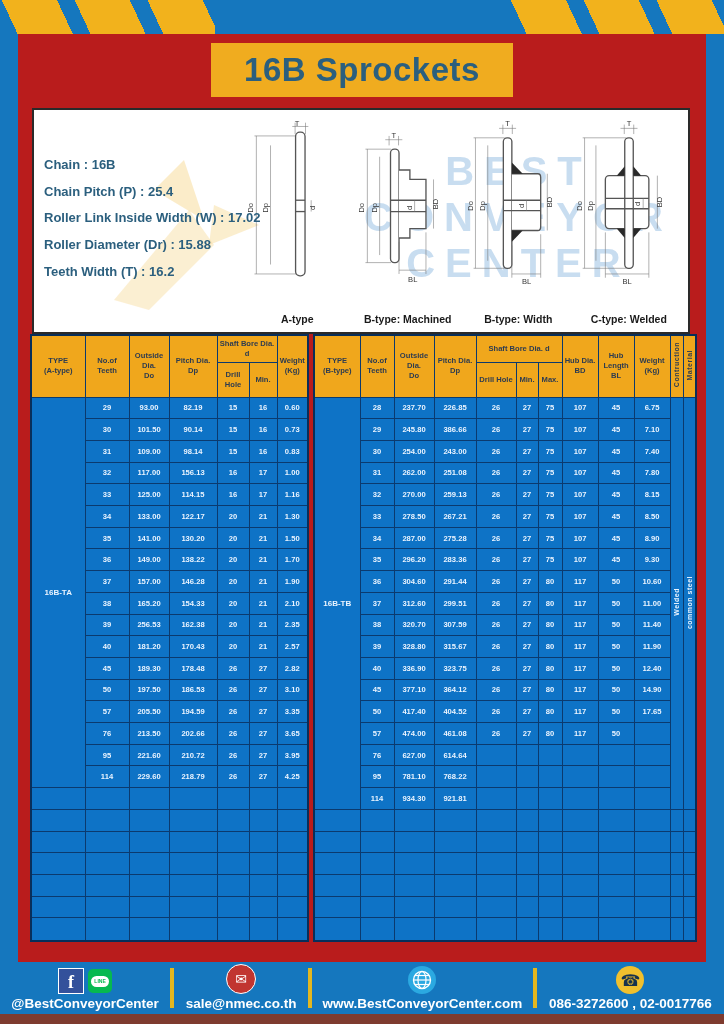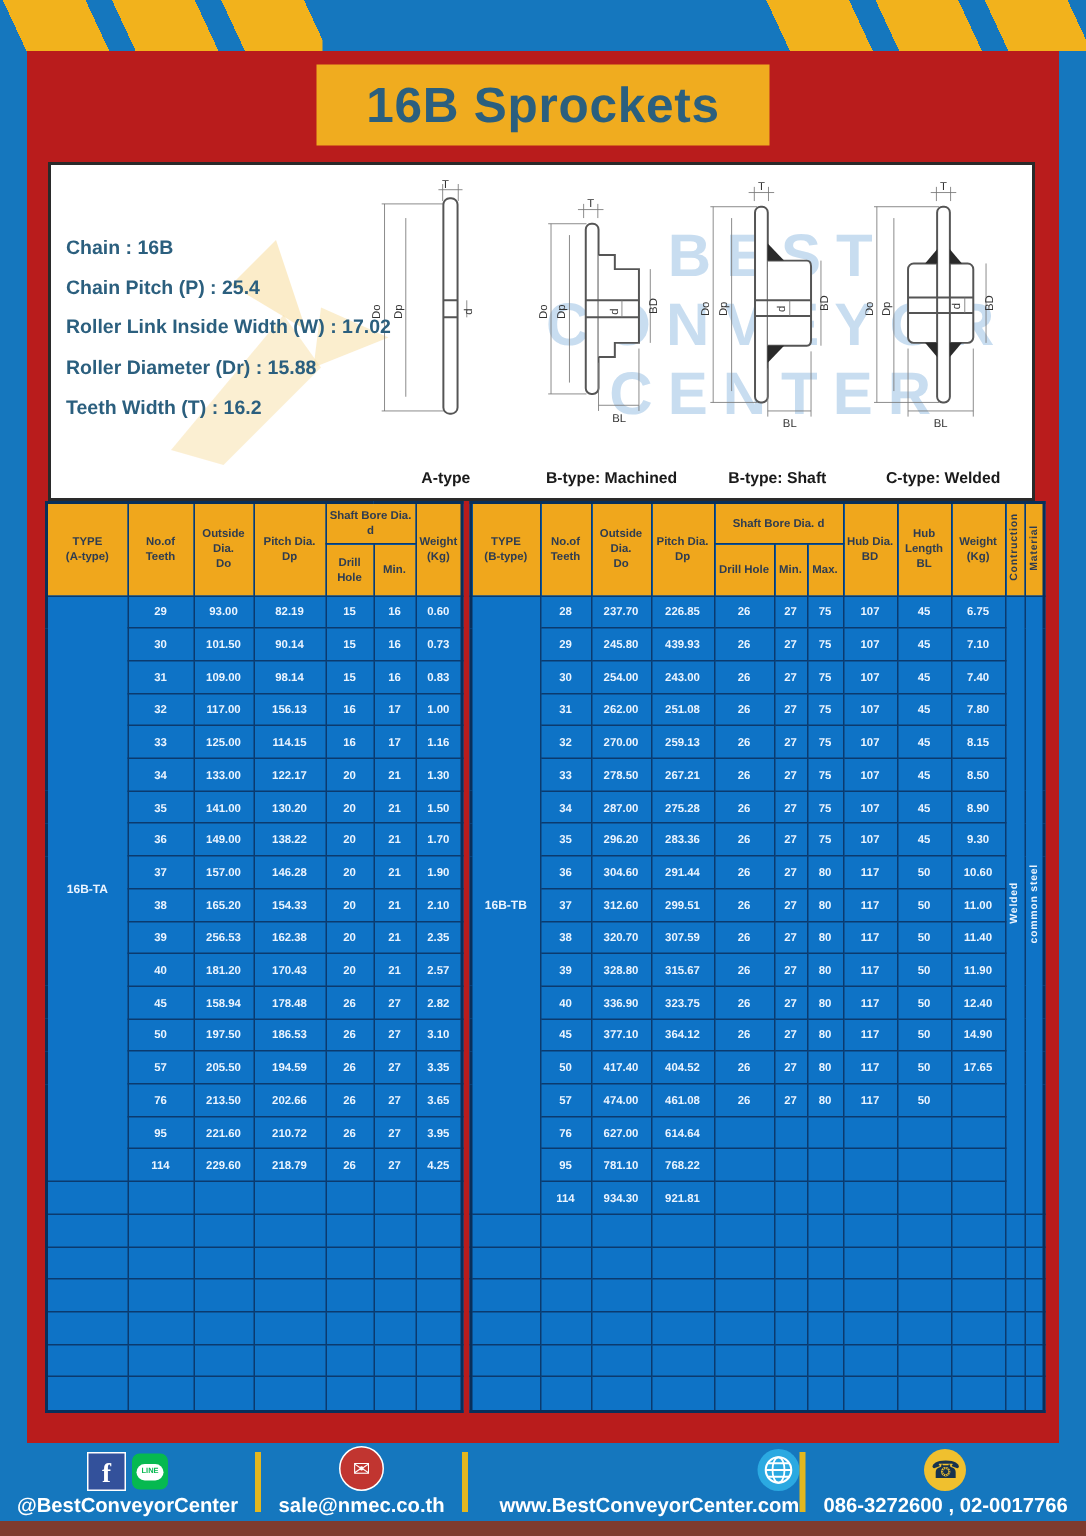--- a/index.html
+++ b/index.html
@@ -39,21 +39,21 @@
   .fdiv{width:4px;background:#E3B71F;margin:6px 0;}
   .iconrow{display:flex;gap:4px;align-items:center;margin-bottom:2px;}
   .fb{width:24px;height:24px;background:#33519B;border:1.5px solid #fff;color:#fff;font-weight:800;font-size:18px;display:flex;align-items:flex-end;justify-content:center;font-family:"Liberation Serif",serif;}
   .line-ic{width:24px;height:24px;background:#06B950;border-radius:5px;display:flex;align-items:center;justify-content:center;}
   .line-bubble{background:#fff;border-radius:6px;width:18px;height:11px;display:flex;align-items:center;justify-content:center;color:#06B950;font-size:5px;font-weight:800;}
   .circle-ic{width:28px;height:28px;border-radius:50%;display:flex;align-items:center;justify-content:center;margin-bottom:2px;}
   .mail{background:#C13530;border:1.5px solid #fff;color:#fff;font-size:14px;}
   .globe{background:#2BA9E1;}
   .phone{background:#F0C02E;color:#17324D;font-size:16px;}
   .bottom-strip{position:absolute;left:0;right:0;bottom:0;height:10px;background:#7E3B2F;}
-  .s1{width:23.5%;} .s2{width:18.5%;} .s3{width:30.5%;align-items:flex-end;} .s4{flex:1;}
+  .s1{width:23.5%;} .s2{width:18.5%;} .s3{width:30.5%;} .s4{flex:1;}
 </style>
 </head>
 <body>
 
 <div class="stripe left"></div>
 <div class="stripe right"></div>
 
 <div class="panel">
 
   <div class="banner">
@@ -151,21 +151,21 @@
             <line class="dline" x1="39.5" y1="95" x2="79" y2="95"></line>
           <line class="dim" x1="64" y1="84" x2="64" y2="95"></line>
           <text class="dtext" x="61" y="90" text-anchor="middle" transform="rotate(-90 61 90)">d</text>
           <line class="dim" x1="86" y1="56" x2="86" y2="116"></line>
           <text class="dtext" x="91" y="86" text-anchor="middle" transform="rotate(-90 91 86)">BD</text>
           <line class="dim" x1="48.5" y1="162" x2="79" y2="162"></line>
             <line class="dim" x1="48.5" y1="132" x2="48.5" y2="166"></line>
             <line class="dim" x1="79" y1="120" x2="79" y2="166"></line>
           <text class="dtext" x="64" y="173" text-anchor="middle">BL</text>
         </svg>
-        <div class="caption">B-type: Shaft</div>
+        <div class="caption">B-type: Width</div>
       </div>
 
       <div class="dcol">
         <svg width="104" height="176" viewBox="0 0 110 176">
           <line class="dim" x1="46" y1="8" x2="64" y2="8"></line>
             <line class="dim" x1="50" y1="4" x2="50" y2="14"></line>
             <line class="dim" x1="60" y1="4" x2="60" y2="14"></line>
           <text class="dtext" x="55" y="6" text-anchor="middle">T</text>
           <line class="dim" x1="8" y1="18" x2="8" y2="156"></line>
             <line class="dim" x1="6" y1="18" x2="52" y2="18"></line>
@@ -318,21 +318,21 @@
         <tr>
           <td>40</td>
           <td>181.20</td>
           <td>170.43</td>
           <td>20</td>
           <td>21</td>
           <td>2.57</td>
         </tr>
         <tr>
           <td>45</td>
-          <td>158.94</td>
+          <td>189.30</td>
           <td>178.48</td>
           <td>26</td>
           <td>27</td>
           <td>2.82</td>
         </tr>
         <tr>
           <td>50</td>
           <td>197.50</td>
           <td>186.53</td>
           <td>26</td>
@@ -491,21 +491,21 @@
           <td>75</td>
           <td>107</td>
           <td>45</td>
           <td>6.75</td>
           <td rowspan="19" class="vert-cell"><span>Welded</span></td>
           <td rowspan="19" class="vert-cell"><span>common steel</span></td>
         </tr>
         <tr>
           <td>29</td>
           <td>245.80</td>
-          <td>439.93</td>
+          <td>386.66</td>
           <td>26</td>
           <td>27</td>
           <td>75</td>
           <td>107</td>
           <td>45</td>
           <td>7.10</td>
         </tr>
         <tr>
           <td>30</td>
           <td>254.00</td>

